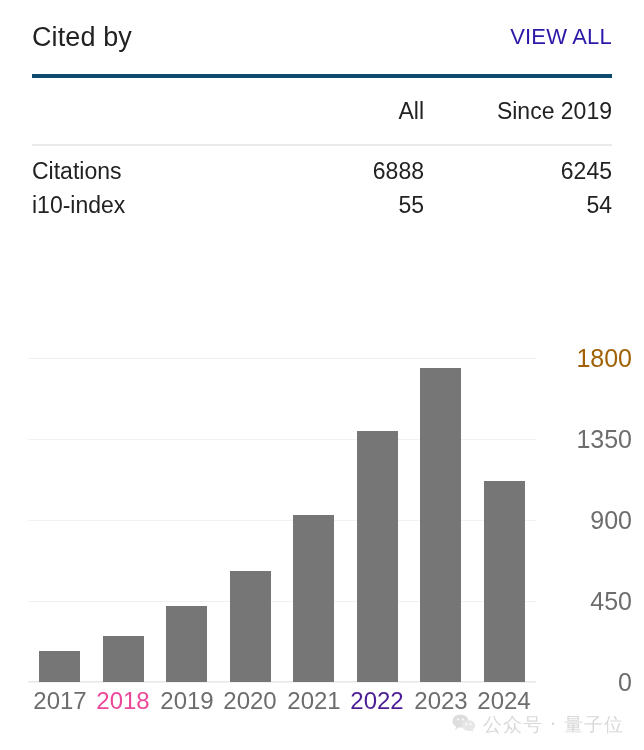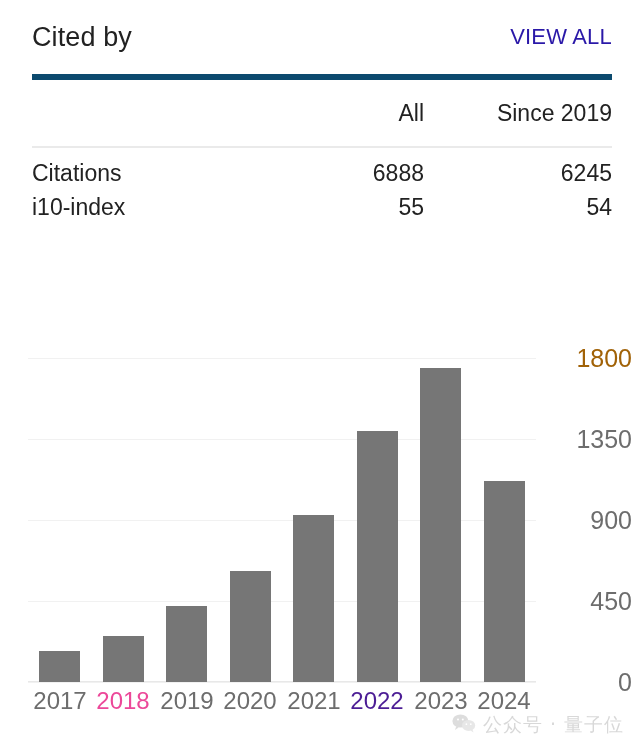--- a/index.html
+++ b/index.html
@@ -68,21 +68,21 @@
     font-weight: 400;
     font-size: 23px;
     color: #222222;
     padding: 0;
     border: none;
   }
   .stats-table thead th {
     height: 66px;
     vertical-align: middle;
     border-bottom: 2px solid #eaeaea;
-    border-top: 6px solid #0c4a6e;
+    border-top: 4px solid #0c4a6e;
   }
   .col-metric { width: 244px; text-align: left; }
   .col-all    { width: 148px; text-align: right; }
   .col-since  { width: 188px; text-align: right; }
 
   .stats-table tbody tr { height: 40px; }
   .stats-table tbody td { vertical-align: middle; }
   .stats-table tbody tr:first-child td { padding-top: 12px; }
   .cell-metric { text-align: left; }
   .cell-num    { text-align: right; }

